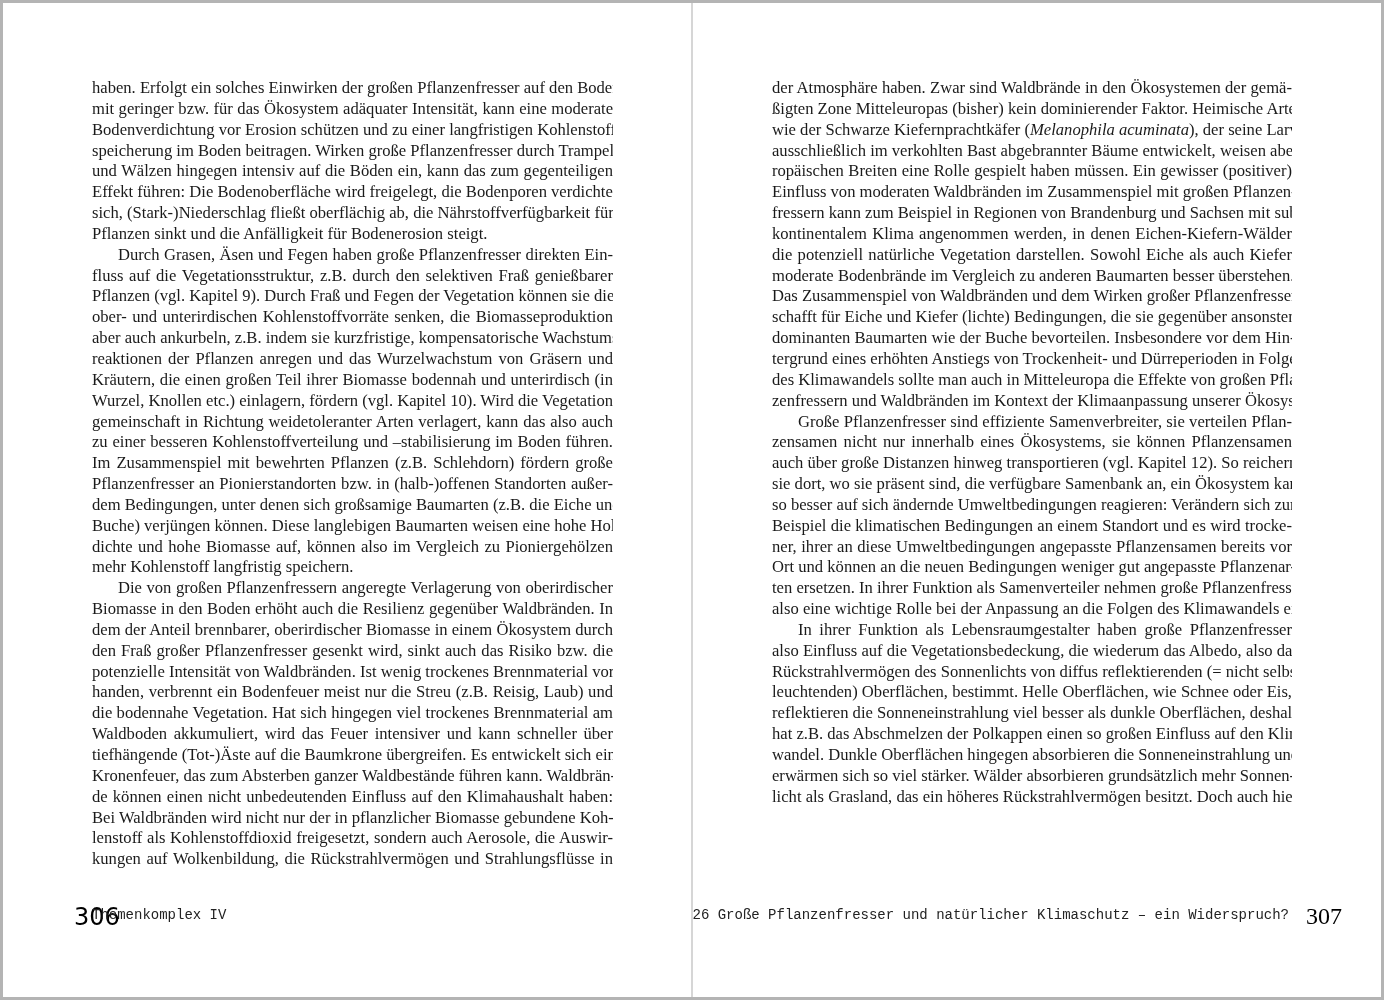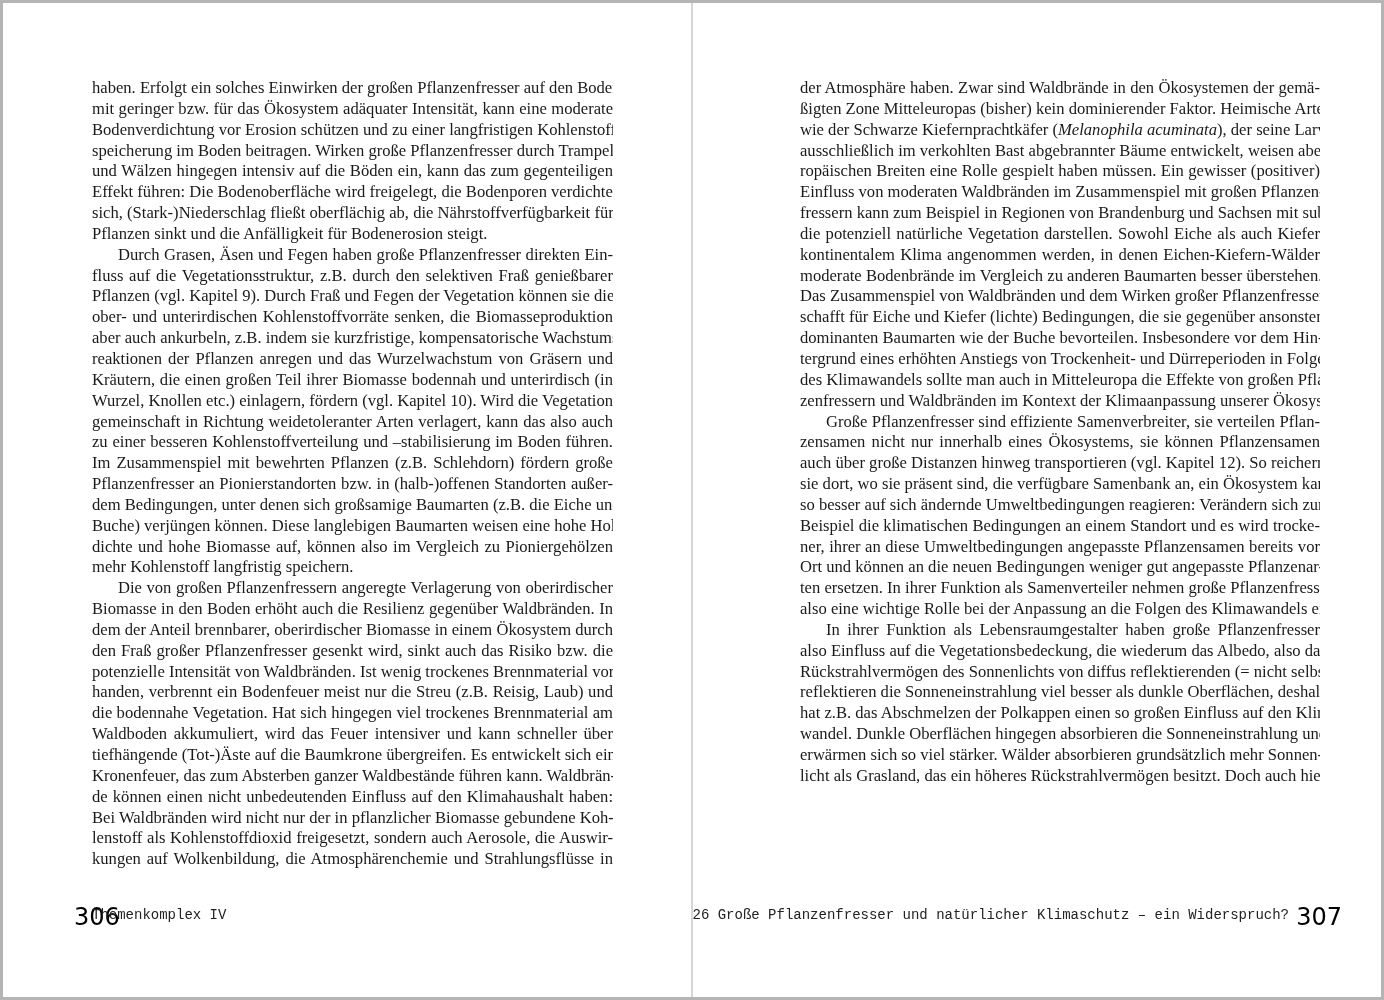--- a/index.html
+++ b/index.html
@@ -1,21 +1,21 @@
 <!DOCTYPE html>
 <html><head>
 <meta charset="utf-8">
 <style>
   html, body { margin:0; padding:0; }
   body { width:1384px; height:1000px; position:relative; background:#fff; overflow:hidden; }
   .frame { position:absolute; left:0; top:0; width:1384px; height:1000px; box-sizing:border-box; border:3px solid #b4b4b4; border-right-width:3px; }
   .fold { position:absolute; left:691px; top:3px; width:2px; height:994px; background:#d6d6d6; }
   .page { position:absolute; top:78px; }
   .page.left { left:92px; width:521px; }
-  .page.right { left:772px; width:520px;margin-left:28px; }
+  .page.right { left:772px; width:520px; }
   .line {
     font-family:"Liberation Serif","DejaVu Serif",serif;
     font-size:16.6px; line-height:20.85px; height:20.85px;
     color:#1a1a1a; white-space:nowrap; text-align:justify; text-align-last:justify;
     overflow:hidden;
   }
   .line.last { text-align-last:left; }
   .line.indent { text-indent:26px; }
   .line b { font-weight:normal; }
   .line i { font-style:italic; }
@@ -59,56 +59,57 @@
     <div class="line"><span>den Fraß großer Pflanzenfresser gesenkt wird, sinkt auch das Risiko bzw. die</span></div>
     <div class="line"><span>potenzielle Intensität von Waldbränden. Ist wenig trockenes Brennmaterial vor-</span></div>
     <div class="line"><span>handen, verbrennt ein Bodenfeuer meist nur die Streu (z.B. Reisig, Laub) und</span></div>
     <div class="line"><span>die bodennahe Vegetation. Hat sich hingegen viel trockenes Brennmaterial am</span></div>
     <div class="line"><span>Waldboden akkumuliert, wird das Feuer intensiver und kann schneller über</span></div>
     <div class="line"><span>tiefhängende (Tot-)Äste auf die Baumkrone übergreifen. Es entwickelt sich ein</span></div>
     <div class="line"><span>Kronenfeuer, das zum Absterben ganzer Waldbestände führen kann. Waldbrän-</span></div>
     <div class="line"><span>de können einen nicht unbedeutenden Einfluss auf den Klimahaushalt haben:</span></div>
     <div class="line"><span>Bei Waldbränden wird nicht nur der in pflanzlicher Biomasse gebundene Koh-</span></div>
     <div class="line"><span>lenstoff als Kohlenstoffdioxid freigesetzt, sondern auch Aerosole, die Auswir-</span></div>
-    <div class="line"><span>kungen auf Wolkenbildung, die Atmosphärenchemie und Strahlungsflüsse in</span></div>
+    <div class="line"><span>kungen auf Wolkenbildung, die Rückstrahlvermögen und Strahlungsflüsse in</span></div>
   </div>
 <div class="page right" id="right-body">
     <div class="line"><span>der Atmosphäre haben. Zwar sind Waldbrände in den Ökosystemen der gemä-</span></div>
     <div class="line"><span>ßigten Zone Mitteleuropas (bisher) kein dominierender Faktor. Heimische Arten</span></div>
     <div class="line"><span>wie der Schwarze Kiefernprachtkäfer (</span><i>Melanophila acuminata</i><span>), der seine Larven</span></div>
     <div class="line"><span>ausschließlich im verkohlten Bast abgebrannter Bäume entwickelt, weisen aber</span></div>
     <div class="line"><span>ropäischen Breiten eine Rolle gespielt haben müssen. Ein gewisser (positiver)</span></div>
     <div class="line"><span>Einfluss von moderaten Waldbränden im Zusammenspiel mit großen Pflanzen-</span></div>
     <div class="line"><span>fressern kann zum Beispiel in Regionen von Brandenburg und Sachsen mit sub-</span></div>
+    <div class="line"><span>kontinentalem Klima angenommen werden, in denen Eichen-Kiefern-Wälder</span></div>
     <div class="line"><span>die potenziell natürliche Vegetation darstellen. Sowohl Eiche als auch Kiefer</span></div>
-    <div class="line"><span>kontinentalem Klima angenommen werden, in denen Eichen-Kiefern-Wälder</span></div>
     <div class="line"><span>moderate Bodenbrände im Vergleich zu anderen Baumarten besser überstehen.</span></div>
     <div class="line"><span>Das Zusammenspiel von Waldbränden und dem Wirken großer Pflanzenfresser</span></div>
     <div class="line"><span>schafft für Eiche und Kiefer (lichte) Bedingungen, die sie gegenüber ansonsten</span></div>
     <div class="line"><span>dominanten Baumarten wie der Buche bevorteilen. Insbesondere vor dem Hin-</span></div>
     <div class="line"><span>tergrund eines erhöhten Anstiegs von Trockenheit- und Dürreperioden in Folge</span></div>
     <div class="line"><span>des Klimawandels sollte man auch in Mitteleuropa die Effekte von großen Pflan-</span></div>
     <div class="line"><span>zenfressern und Waldbränden im Kontext der Klimaanpassung unserer Ökosys-</span></div>
     <div class="line indent"><span>Große Pflanzenfresser sind effiziente </span><b>Samenverbreiter</b><span>, sie verteilen Pflan-</span></div>
     <div class="line"><span>zensamen nicht nur innerhalb eines Ökosystems, sie können Pflanzensamen</span></div>
     <div class="line"><span>auch über große Distanzen hinweg transportieren (vgl. Kapitel 12). So reichern</span></div>
     <div class="line"><span>sie dort, wo sie präsent sind, die verfügbare Samenbank an, ein Ökosystem kann</span></div>
     <div class="line"><span>so besser auf sich ändernde Umweltbedingungen reagieren: Verändern sich zum</span></div>
     <div class="line"><span>Beispiel die klimatischen Bedingungen an einem Standort und es wird trocke-</span></div>
     <div class="line"><span>ner, ihrer an diese Umweltbedingungen angepasste Pflanzensamen bereits vor</span></div>
     <div class="line"><span>Ort und können an die neuen Bedingungen weniger gut angepasste Pflanzenar-</span></div>
     <div class="line"><span>ten ersetzen. In ihrer Funktion als Samenverteiler nehmen große Pflanzenfresser</span></div>
     <div class="line last"><span>also eine wichtige Rolle bei der Anpassung an die Folgen des Klimawandels ein.</span></div>
     <div class="line indent"><span>In ihrer Funktion als Lebensraumgestalter haben große Pflanzenfresser</span></div>
     <div class="line"><span>also Einfluss auf die Vegetationsbedeckung, die wiederum das </span><b>Albedo</b><span>, also das</span></div>
     <div class="line"><span>Rückstrahlvermögen des Sonnenlichts von diffus reflektierenden (= nicht selbst</span></div>
+    <div class="line"><span>leuchtenden) Oberflächen, bestimmt. Helle Oberflächen, wie Schnee oder Eis,</span></div>
     <div class="line"><span>reflektieren die Sonneneinstrahlung viel besser als dunkle Oberflächen, deshalb</span></div>
     <div class="line"><span>hat z.B. das Abschmelzen der Polkappen einen so großen Einfluss auf den Klima-</span></div>
     <div class="line"><span>wandel. Dunkle Oberflächen hingegen absorbieren die Sonneneinstrahlung und</span></div>
     <div class="line"><span>erwärmen sich so viel stärker. Wälder absorbieren grundsätzlich mehr Sonnen-</span></div>
     <div class="line"><span>licht als Grasland, das ein höheres Rückstrahlvermögen besitzt. Doch auch hier</span></div>
   </div>
 
 <div class="folio" style="left:40px;">306</div>
 <div class="runhead" style="left:92px;">Themenkomplex IV</div>
 
 <div class="runhead" style="right:95px;">26  Große Pflanzenfresser und natürlicher Klimaschutz – ein Widerspruch?</div>
-<div class="folio" style="right:42px;">307</div>
+<div class="folio" style="right:42px;font-family:Liberation Serif, serif;">307</div>
 
 </body></html>

